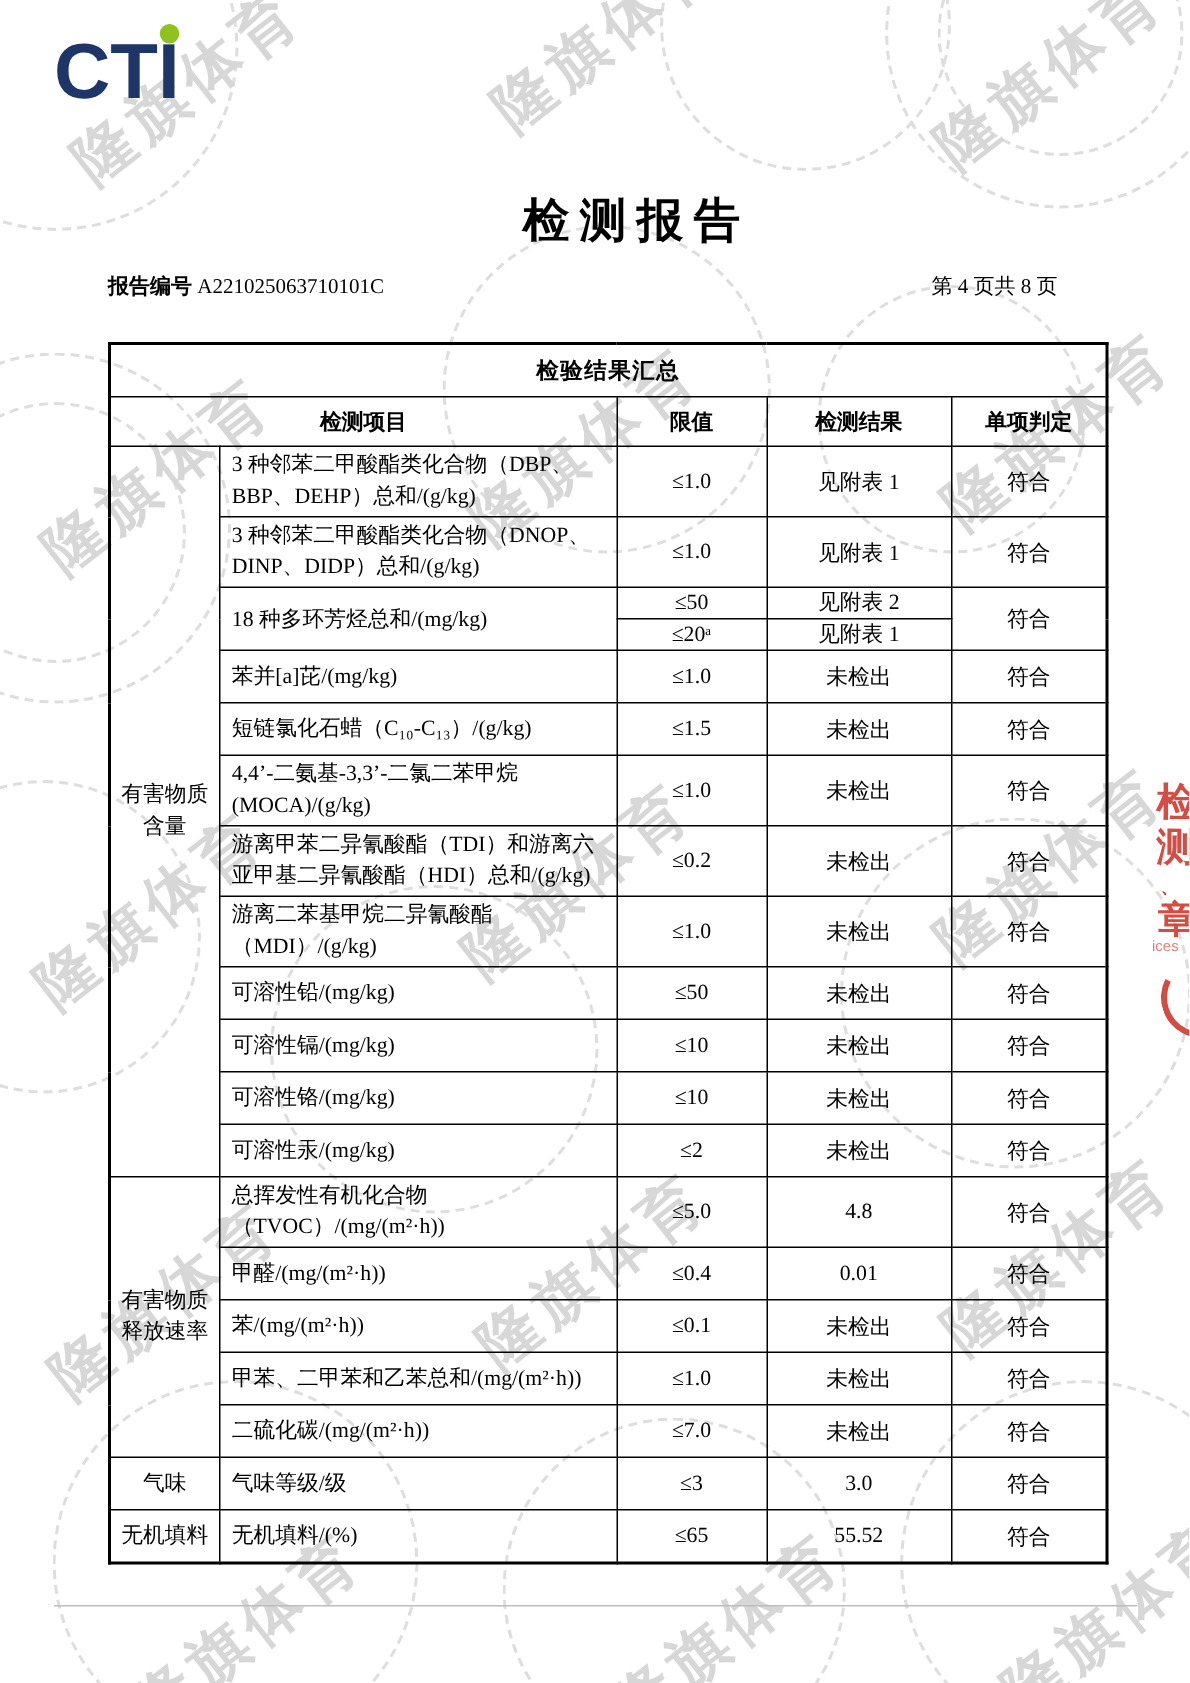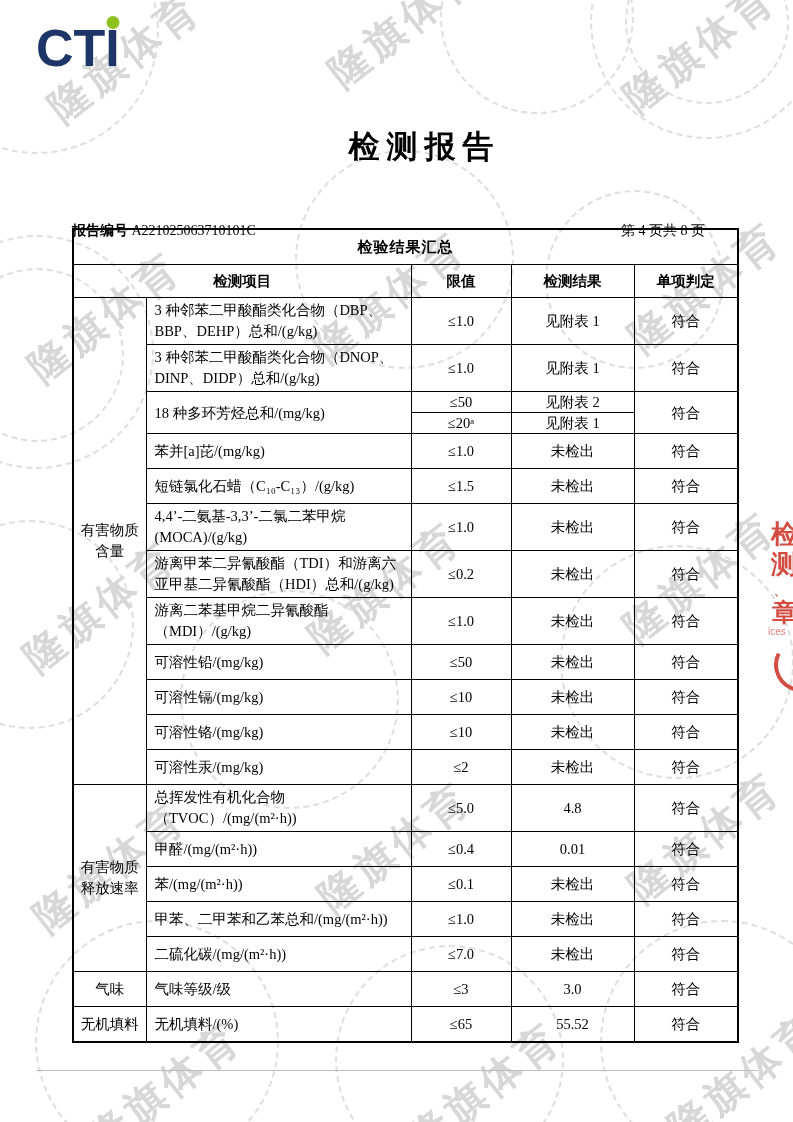--- a/index.html
+++ b/index.html
@@ -25,21 +25,21 @@
   .logo-i{position:relative;display:inline-block;}
   .logo-dot{position:absolute;left:50%;top:-6px;transform:translateX(-50%);
     width:13px;height:13px;border-radius:50%;background:#8dc21f;}
   .logo-cn{
     font-size:33px;font-weight:900;color:#1e3567;letter-spacing:4px;line-height:40px;
     font-family:"Liberation Sans","DejaVu Sans",sans-serif;
   }
   .title{position:absolute;top:126px;left:0;width:100%;text-align:center;
     font-size:31px;font-weight:bold;letter-spacing:7px;margin-left:28px;}
   .report-line{position:absolute;top:182px;left:72px;right:88px;display:flex;
-    justify-content:space-between;font-size:14px;margin-top:40px;}
+    justify-content:space-between;font-size:14px;}
   .report-no-label{font-weight:bold;}
   .page-info{font-size:14px;}
   
   .tablewrap{position:absolute;top:228px;left:72px;width:597px;}
   table{border-collapse:collapse;width:665px;table-layout:fixed;font-size:14.5px;background:transparent;}
   th,td{border:1px solid #000;padding:2px 5px;text-align:center;vertical-align:middle;height:30px;
     overflow:hidden;}
   table{border:2px solid #000;}
   thead th{font-weight:bold;height:28px;}
   th.summary{height:30px;font-size:15px;letter-spacing:1px;}

